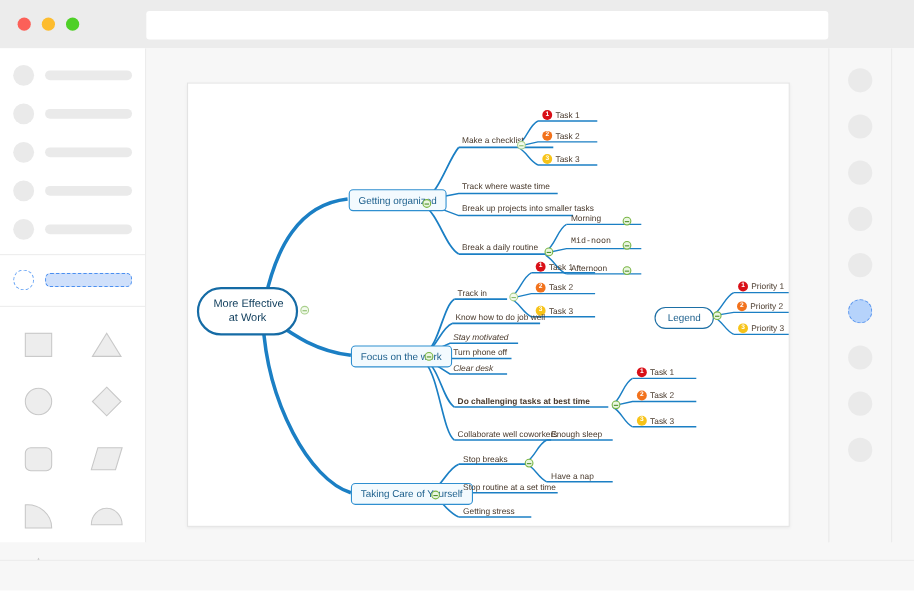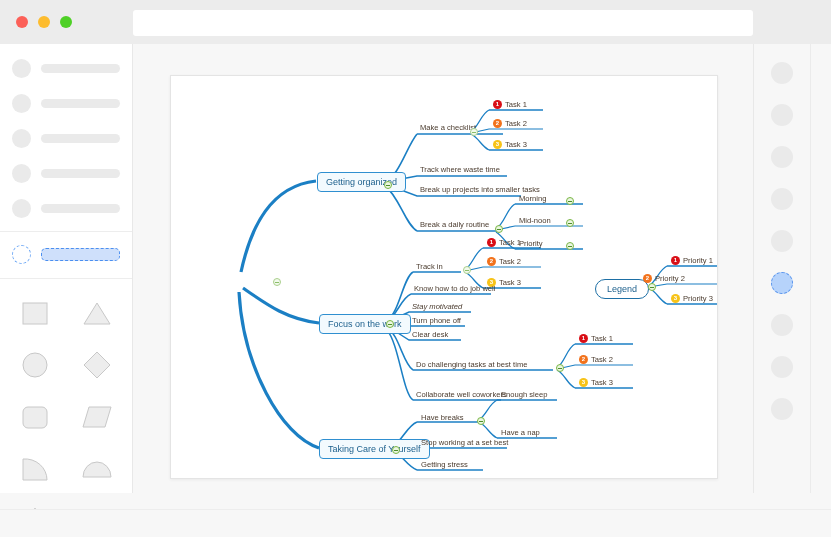--- a/index.html
+++ b/index.html
@@ -378,20 +378,24 @@
 
             <path d="M294,219 C300,219 302,219 304,219" stroke-width="0"></path>
             <path d="M478,210 C486,204 488,194 496,190" stroke-width="1.3"></path>
             <path d="M496,190 L546,190" stroke-width="1.3"></path>
             <path d="M478,211 L496,208 L546,208" stroke-width="1.2"></path>
             <path d="M478,212 C486,216 488,224 496,228" stroke-width="1.3"></path>
             <path d="M496,228 L546,228" stroke-width="1.3"></path>
           </g>
         </svg>
 
+        <div class="node node-central" style="left:8px; top:185px; width:92px;">
+          <div>More Effective</div>
+          <div>at Work</div>
+        </div>
         <div class="collapse pale" style="left:102px; top:202px;"></div>
 
         <div class="node node-branch" style="left:146px; top:96px;">Getting organized</div>
         <div class="collapse" style="left:213px; top:105px;"></div>
 
         <div class="node node-leaf" style="left:247px; top:47px;">Make a checklist</div>
         <div class="collapse pale" style="left:299px; top:52px;"></div>
 
         <div class="node node-task" style="left:320px; top:24px;">
           <span class="prio p1">1</span>
@@ -407,23 +411,23 @@
         </div>
 
         <div class="node node-leaf" style="left:247px; top:89px;">Track where  waste time</div>
         <div class="node node-leaf" style="left:247px; top:109px;">Break up projects into smaller tasks</div>
 
         <div class="node node-leaf" style="left:247px; top:144px;">Break a daily routine</div>
         <div class="collapse" style="left:324px; top:149px;"></div>
 
         <div class="node node-leaf" style="left:346px; top:118px;">Morning</div>
         <div class="collapse" style="left:395px; top:121px;"></div>
-        <div class="node node-leaf" style="left:346px; top:140px;">Mid-noon</div>
+        <div class="node node-leaf" style="left:346px; top:140px;font-family:Liberation Mono, monospace;">Mid-noon</div>
         <div class="collapse" style="left:395px; top:143px;"></div>
-        <div class="node node-leaf" style="left:346px; top:163px;">Priority</div>
+        <div class="node node-leaf" style="left:346px; top:163px;">Afternoon</div>
         <div class="collapse" style="left:395px; top:166px;"></div>
 
         <div class="node node-branch" style="left:148px; top:238px;">Focus on the work</div>
         <div class="collapse" style="left:215px; top:244px;"></div>
 
         <div class="node node-leaf" style="left:243px; top:186px;">Track in</div>
         <div class="collapse pale" style="left:292px; top:190px;"></div>
 
         <div class="node node-task" style="left:314px; top:162px;">
           <span class="prio p1">1</span>
@@ -434,60 +438,60 @@
           <span>Task 2</span>
         </div>
         <div class="node node-task" style="left:314px; top:202px;">
           <span class="prio p3">3</span>
           <span>Task 3</span>
         </div>
 
         <div class="node node-leaf" style="left:241px; top:208px;">Know how to do job well</div>
         <div class="node node-leaf" style="left:239px; top:226px;font-style:italic;">Stay motivated</div>
         <div class="node node-leaf" style="left:239px; top:240px;">Turn phone off</div>
-        <div class="node node-leaf" style="left:239px; top:254px;">Clear desk</div>
-
-        <div class="node node-leaf" style="left:243px; top:284px;">Do challenging tasks at best time</div>
+        <div class="node node-leaf" style="left:239px; top:254px;font-style:italic;">Clear desk</div>
+
+        <div class="node node-leaf" style="left:243px; top:284px;font-weight:bold;">Do challenging tasks at best time</div>
         <div class="collapse" style="left:385px; top:288px;"></div>
 
         <div class="node node-task" style="left:406px; top:258px;">
           <span class="prio p1">1</span>
           <span>Task 1</span>
         </div>
         <div class="node node-task" style="left:406px; top:279px;">
           <span class="prio p2">2</span>
           <span>Task 2</span>
         </div>
         <div class="node node-task" style="left:406px; top:302px;">
           <span class="prio p3">3</span>
           <span>Task 3</span>
         </div>
 
         <div class="node node-leaf" style="left:243px; top:314px;">Collaborate well coworkers</div>
 
         <div class="node node-branch" style="left:148px; top:363px;">Taking Care of Yourself</div>
         <div class="collapse" style="left:221px; top:370px;"></div>
 
-        <div class="node node-leaf" style="left:248px; top:337px;">Have breaks</div>
+        <div class="node node-leaf" style="left:248px; top:337px;">Stop breaks</div>
         <div class="collapse" style="left:306px; top:341px;"></div>
 
         <div class="node node-leaf" style="left:328px; top:314px;">Enough sleep</div>
         <div class="node node-leaf" style="left:328px; top:352px;">Have a nap</div>
 
-        <div class="node node-leaf" style="left:248px; top:362px;">Stop working at a set best</div>
+        <div class="node node-leaf" style="left:248px; top:362px;">Stop routine at a set time</div>
         <div class="node node-leaf" style="left:248px; top:384px;">Getting stress</div>
 
         <div class="node node-legend" style="left:424px; top:203px;">Legend</div>
         <div class="collapse" style="left:477px; top:207px;"></div>
 
         <div class="node node-task" style="left:498px; top:180px;">
           <span class="prio p1">1</span>
           <span>Priority 1</span>
         </div>
-        <div class="node node-task" style="left:470px; top:198px;">
+        <div class="node node-task" style="left:497px; top:198px;">
           <span class="prio p2">2</span>
           <span>Priority 2</span>
         </div>
         <div class="node node-task" style="left:498px; top:218px;">
           <span class="prio p3">3</span>
           <span>Priority 3</span>
         </div>
 
       </div>
     </div>

